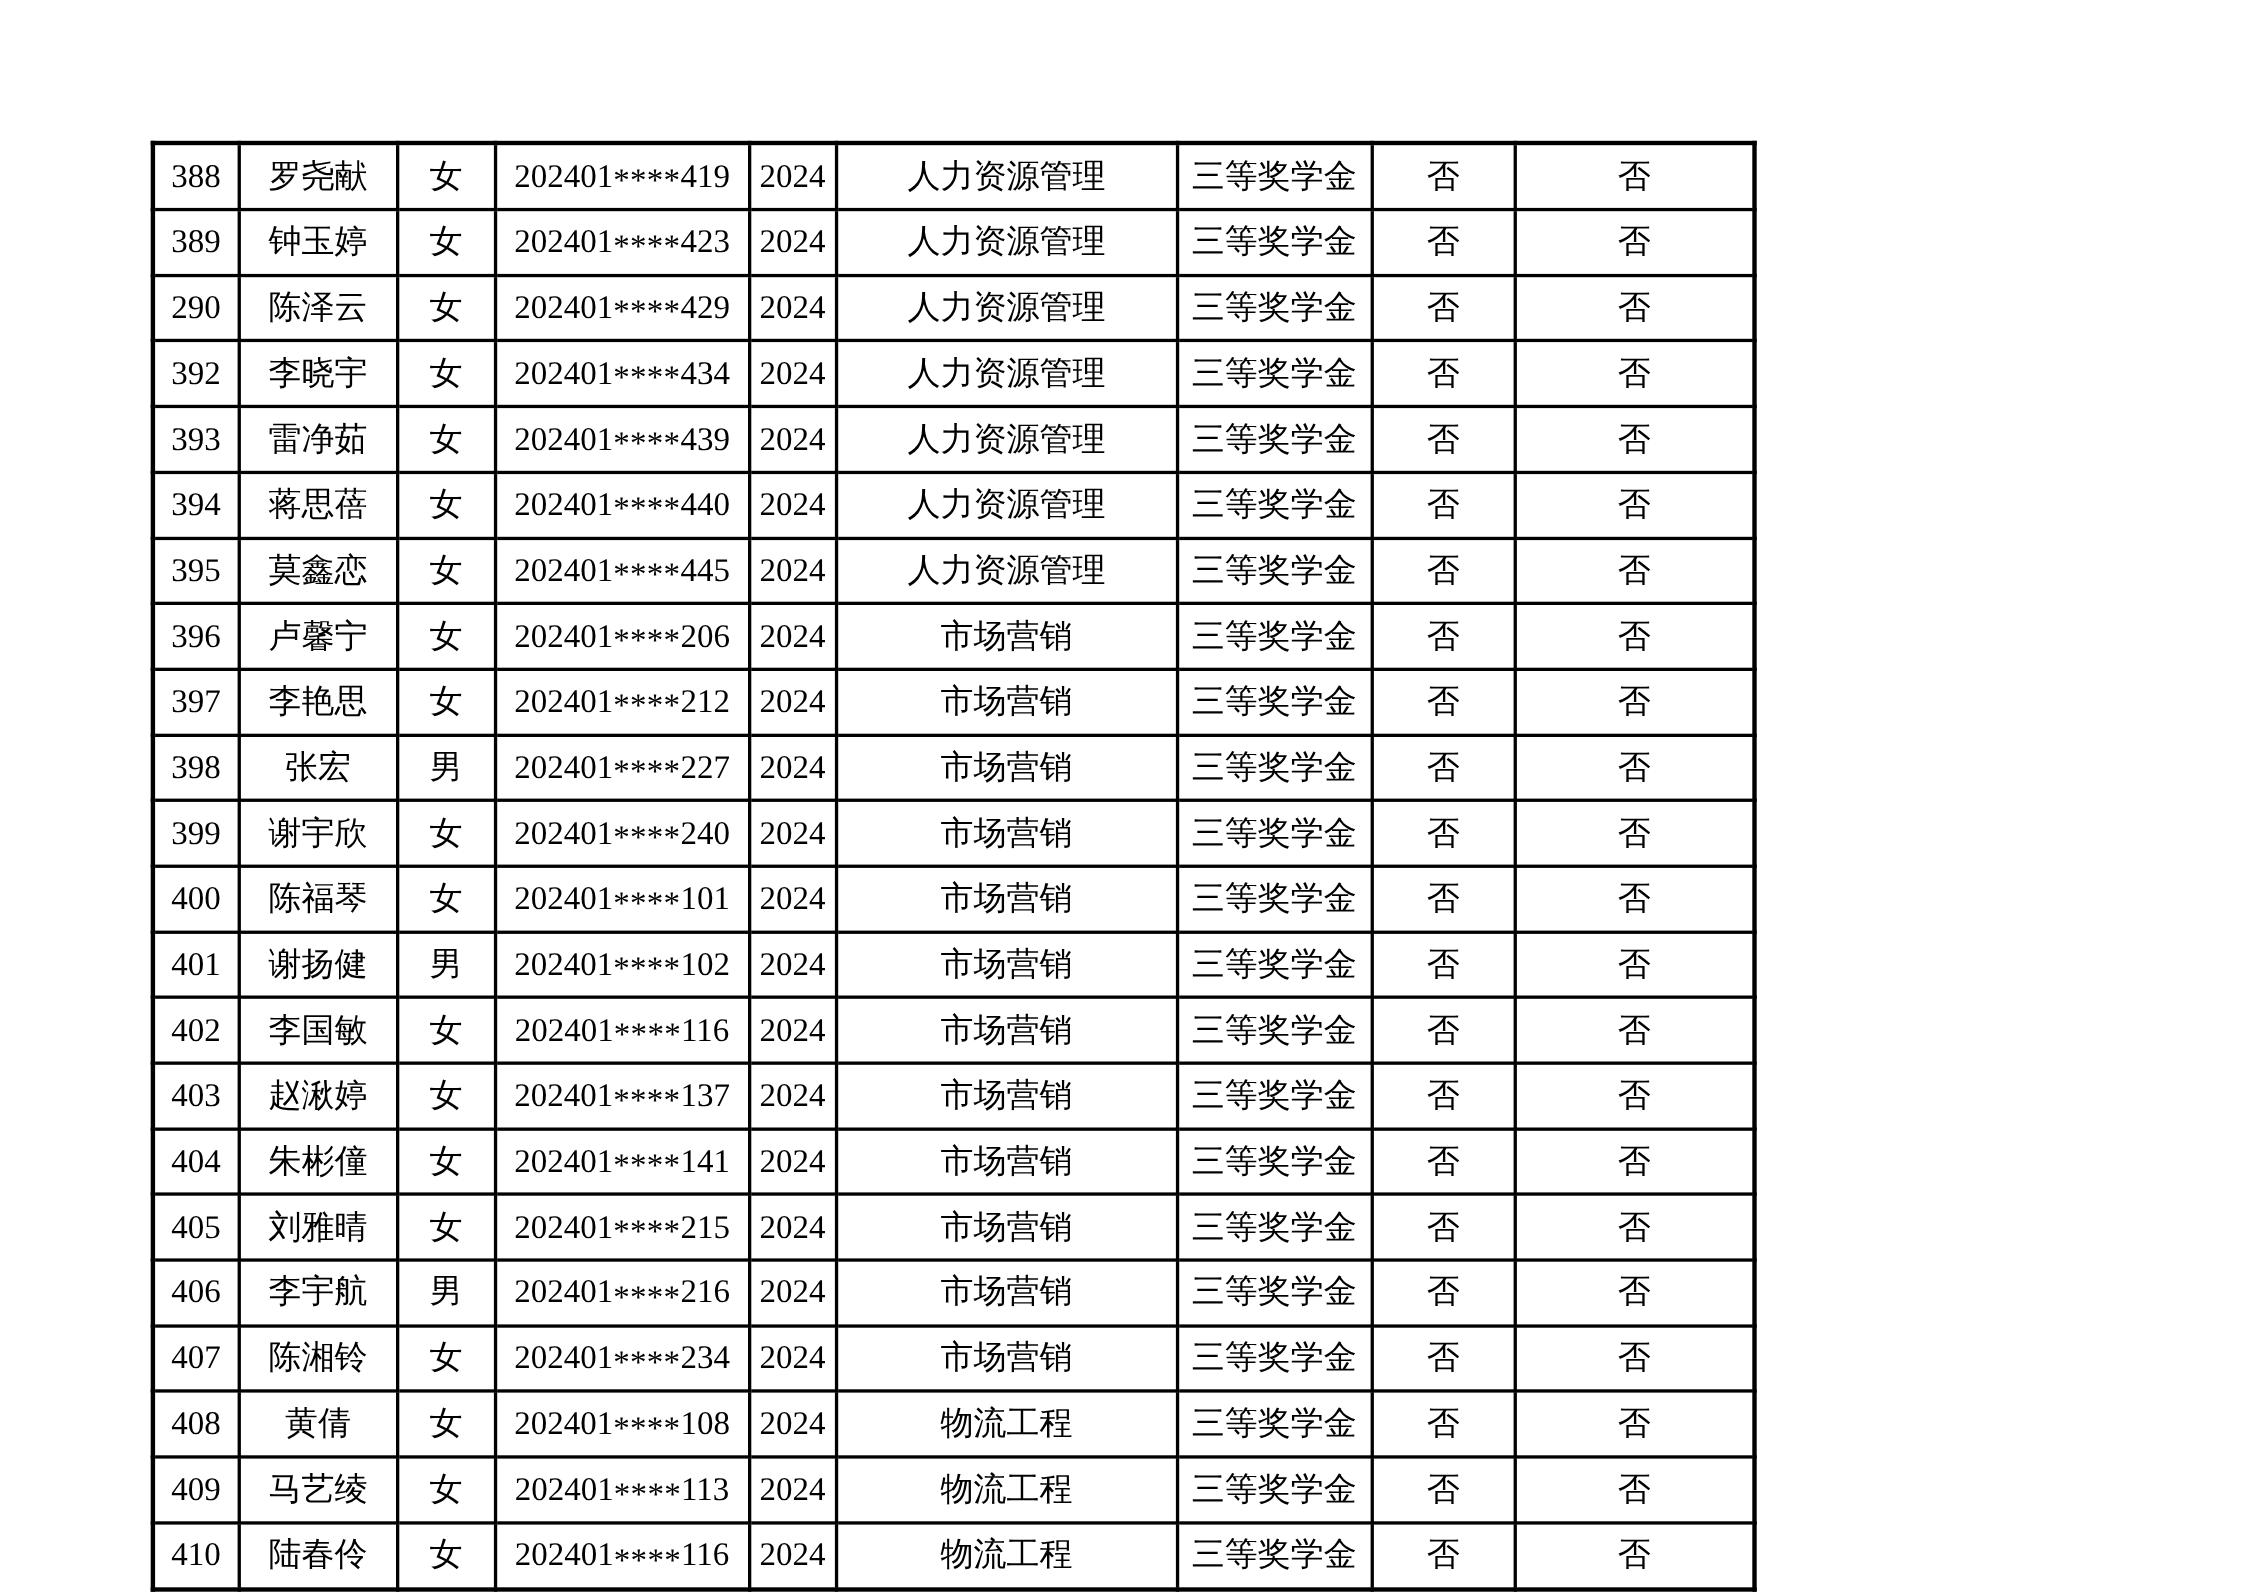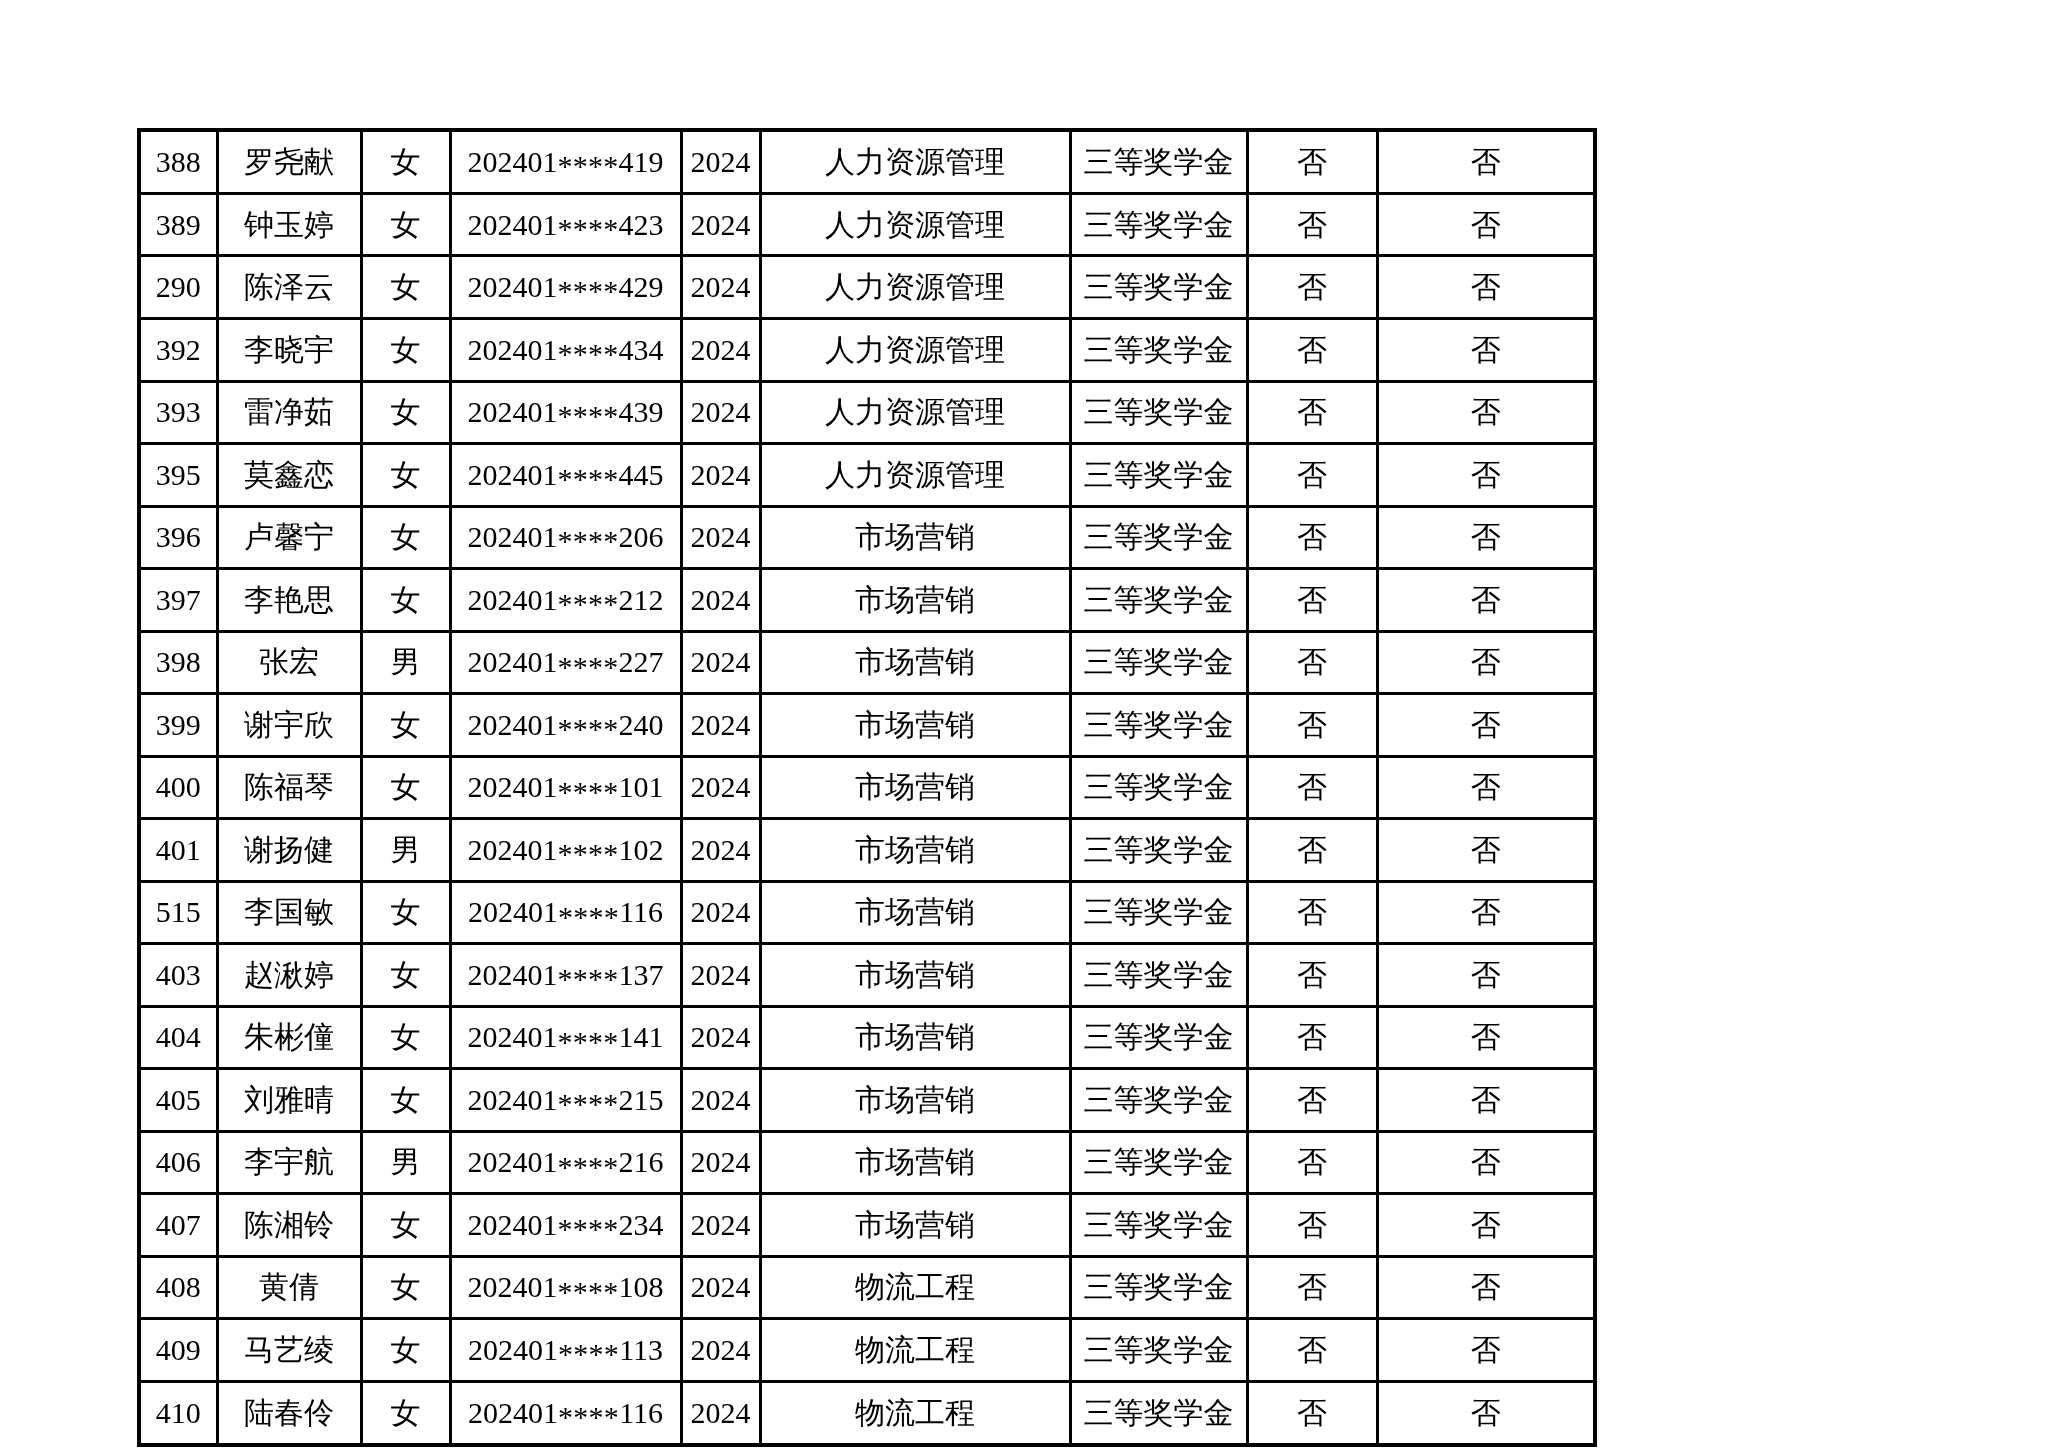--- a/index.html
+++ b/index.html
@@ -110,20 +110,31 @@
           <td>雷净茹</td>
           <td>女</td>
           <td>202401<span class="ast">****</span>439</td>
           <td>2024</td>
           <td>人力资源管理</td>
           <td>三等奖学金</td>
           <td>否</td>
           <td>否</td>
         </tr>
         <tr>
+          <td>394</td>
+          <td>蒋思蓓</td>
+          <td>女</td>
+          <td>202401<span class="ast">****</span>440</td>
+          <td>2024</td>
+          <td>人力资源管理</td>
+          <td>三等奖学金</td>
+          <td>否</td>
+          <td>否</td>
+        </tr>
+        <tr>
           <td>395</td>
           <td>莫鑫恋</td>
           <td>女</td>
           <td>202401<span class="ast">****</span>445</td>
           <td>2024</td>
           <td>人力资源管理</td>
           <td>三等奖学金</td>
           <td>否</td>
           <td>否</td>
         </tr>
@@ -187,21 +198,21 @@
           <td>谢扬健</td>
           <td>男</td>
           <td>202401<span class="ast">****</span>102</td>
           <td>2024</td>
           <td>市场营销</td>
           <td>三等奖学金</td>
           <td>否</td>
           <td>否</td>
         </tr>
         <tr>
-          <td>515</td>
+          <td>402</td>
           <td>李国敏</td>
           <td>女</td>
           <td>202401<span class="ast">****</span>116</td>
           <td>2024</td>
           <td>市场营销</td>
           <td>三等奖学金</td>
           <td>否</td>
           <td>否</td>
         </tr>
         <tr>

